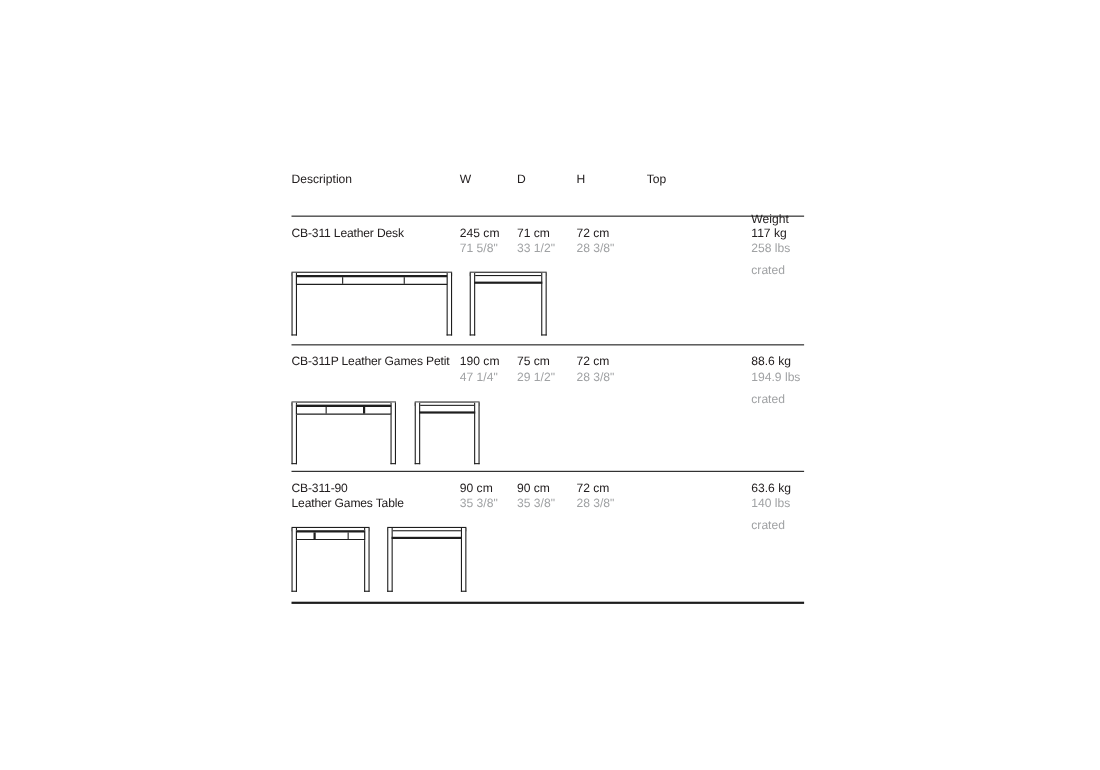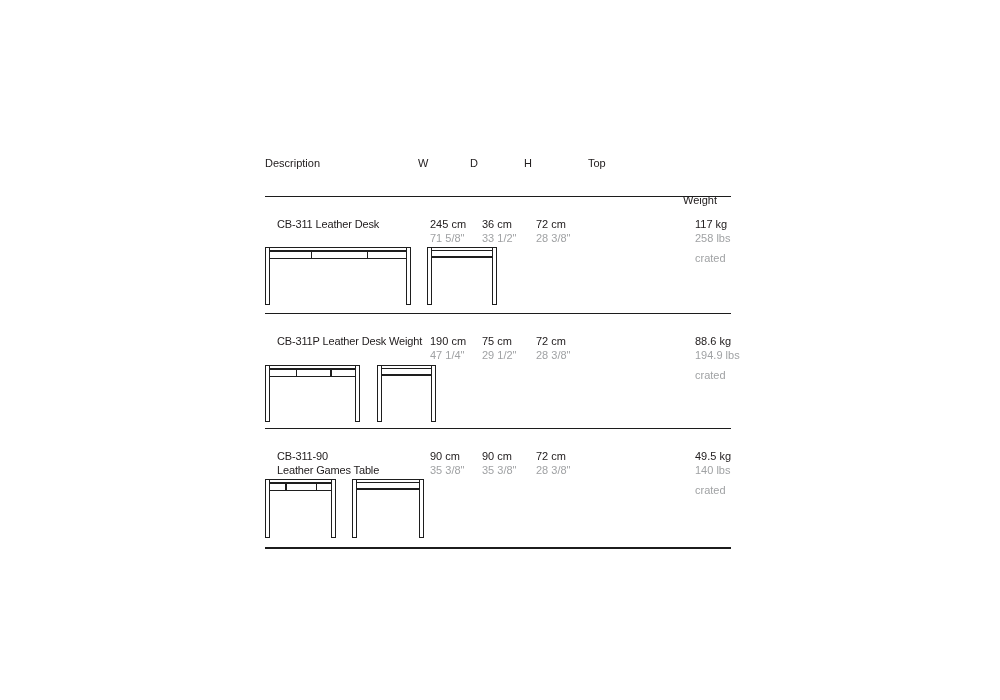--- a/index.html
+++ b/index.html
@@ -38,21 +38,21 @@
   .row.r-1{top:196px;height:117px;}
   .row.r-2{top:313px;height:115px;}
   .row.r-3{top:428px;height:136px;}
   .bottom-rule{
     position:absolute;left:265px;top:547px;width:466px;height:1.6px;
     background:#1c1c1c;
   }
 
   
   .row span, .row h3{
-    position:absolute;margin:12px;
+    position:absolute;margin:0;
     font-size:11px;line-height:14px;font-weight:400;
     white-space:nowrap;
   }
   .name{font-weight:700;color:#242021;letter-spacing:-0.15px;}
   .dark{color:#242021;}
   .gray{color:#a0a2a4;}
   .line1{top:8px;}
   .line2{top:22px;}
   .line3{top:42px;}
 
@@ -91,21 +91,21 @@
     <span class="col-d">D</span>
     <span class="col-h">H</span>
     <span class="col-top">Top</span>
     <span class="col-weight">Weight</span>
   </div>
 
   <section class="row r-1">
     <h3 class="name col-desc line1">CB-311 Leather Desk</h3>
     <span class="dark col-w line1">245 cm</span>
     <span class="gray col-w line2">71 5/8"</span>
-    <span class="dark col-d line1">36 cm</span>
+    <span class="dark col-d line1">71 cm</span>
     <span class="gray col-d line2">33 1/2"</span>
     <span class="dark col-h line1">72 cm</span>
     <span class="gray col-h line2">28 3/8"</span>
     <span class="dark col-weight line1">117 kg</span>
     <span class="gray col-weight line2">258 lbs</span>
     <span class="gray col-weight line3">crated</span>
 
     <div class="drawing" style="left:0;width:146px;">
       <div class="tabletop"></div>
       <div class="leg leg-l"></div>
@@ -118,21 +118,21 @@
 
     <div class="drawing" style="left:162px;width:70px;">
       <div class="tabletop"></div>
       <div class="leg leg-l"></div>
       <div class="leg leg-r"></div>
       <div class="apron-line"></div>
     </div>
   </section>
 
   <section class="row r-2">
-    <h3 class="name col-desc line1">CB-311P Leather Desk Weight</h3>
+    <h3 class="name col-desc line1">CB-311P Leather Games Petit</h3>
     <span class="dark col-w line1">190 cm</span>
     <span class="gray col-w line2">47 1/4"</span>
     <span class="dark col-d line1">75 cm</span>
     <span class="gray col-d line2">29 1/2"</span>
     <span class="dark col-h line1">72 cm</span>
     <span class="gray col-h line2">28 3/8"</span>
     <span class="dark col-weight line1">88.6 kg</span>
     <span class="gray col-weight line2">194.9 lbs</span>
     <span class="gray col-weight line3">crated</span>
 
@@ -155,21 +155,21 @@
 
   <section class="row r-3">
     <h3 class="name col-desc line1">CB-311-90</h3>
     <h3 class="name col-desc line2">Leather Games Table</h3>
     <span class="dark col-w line1">90 cm</span>
     <span class="gray col-w line2">35 3/8"</span>
     <span class="dark col-d line1">90 cm</span>
     <span class="gray col-d line2">35 3/8"</span>
     <span class="dark col-h line1">72 cm</span>
     <span class="gray col-h line2">28 3/8"</span>
-    <span class="dark col-weight line1">49.5 kg</span>
+    <span class="dark col-weight line1">63.6 kg</span>
     <span class="gray col-weight line2">140 lbs</span>
     <span class="gray col-weight line3">crated</span>
 
     <div class="drawing" style="left:0;width:71px;height:59px;">
       <div class="tabletop"></div>
       <div class="leg leg-l"></div>
       <div class="leg leg-r"></div>
       <div class="apron">
         <i class="dvd" style="left:25%;"></i>
         <i class="dvd" style="left:75%;"></i>

